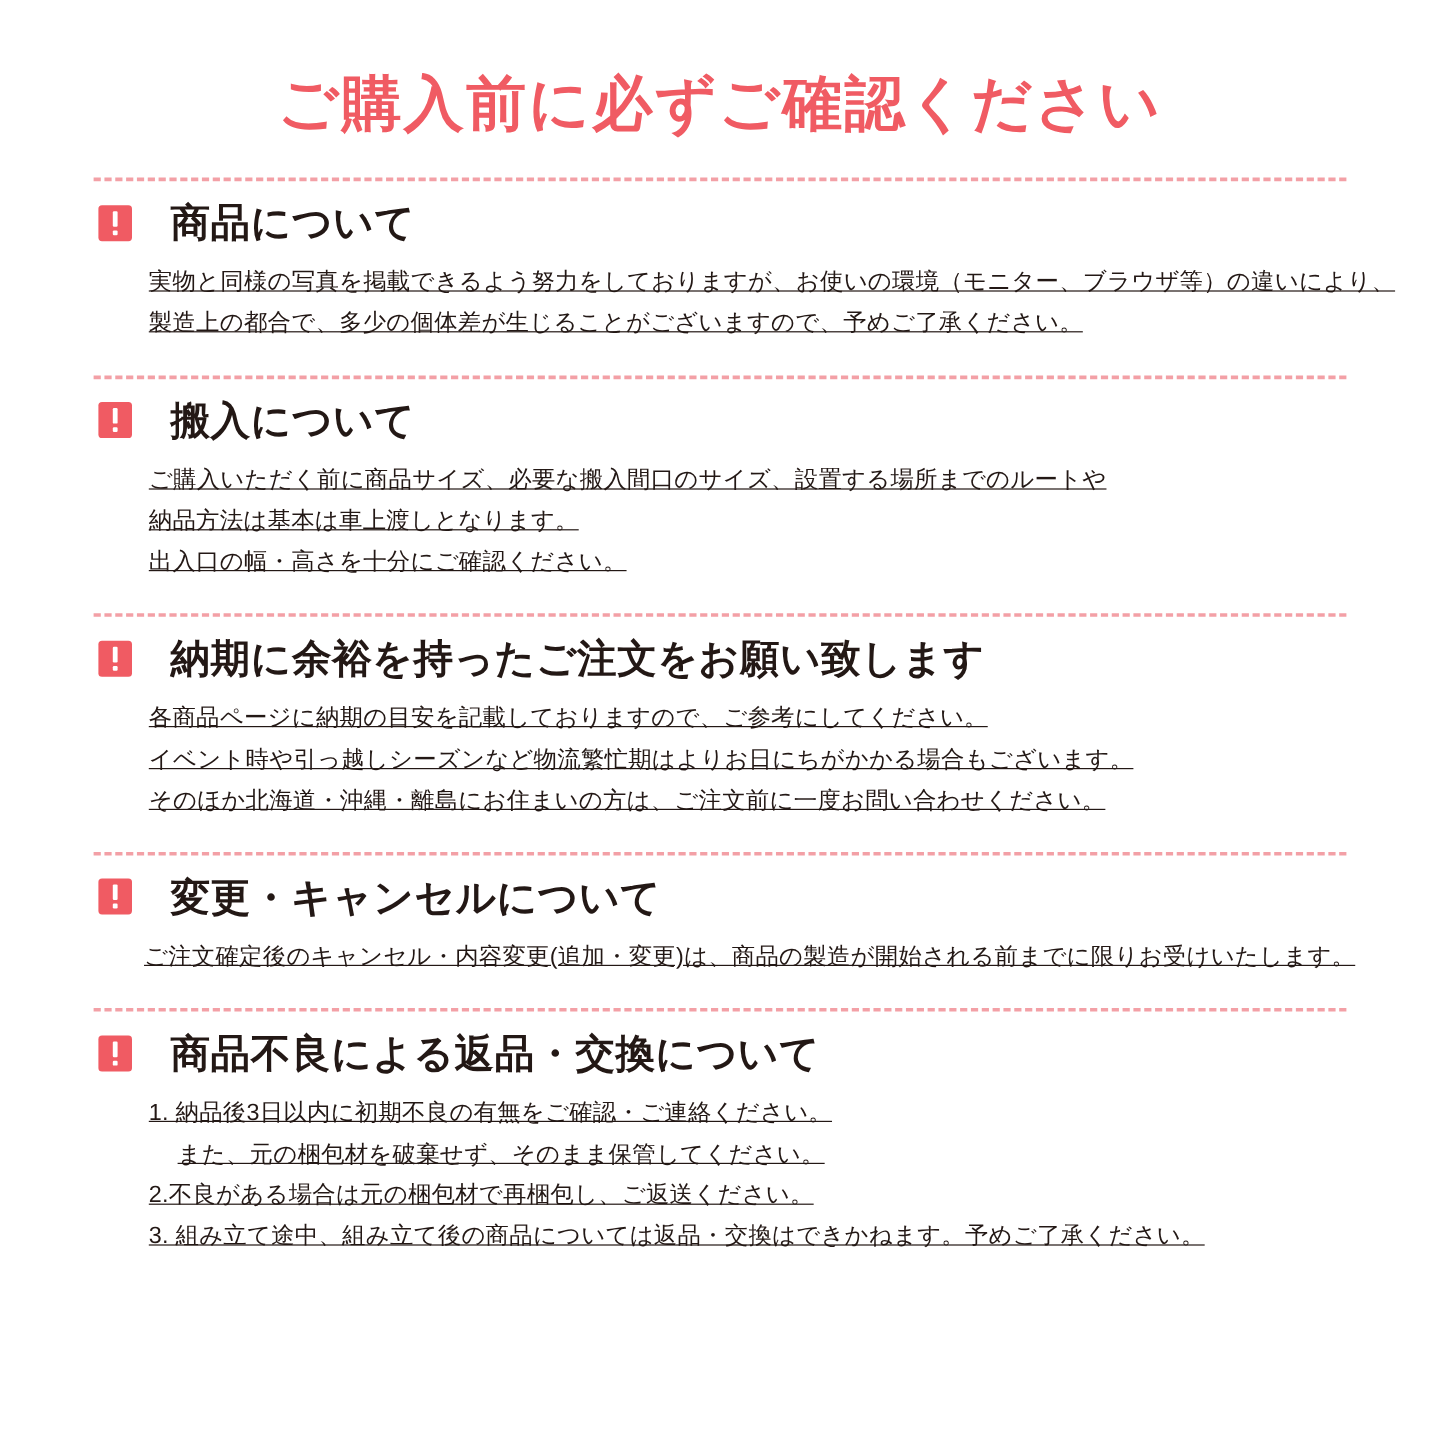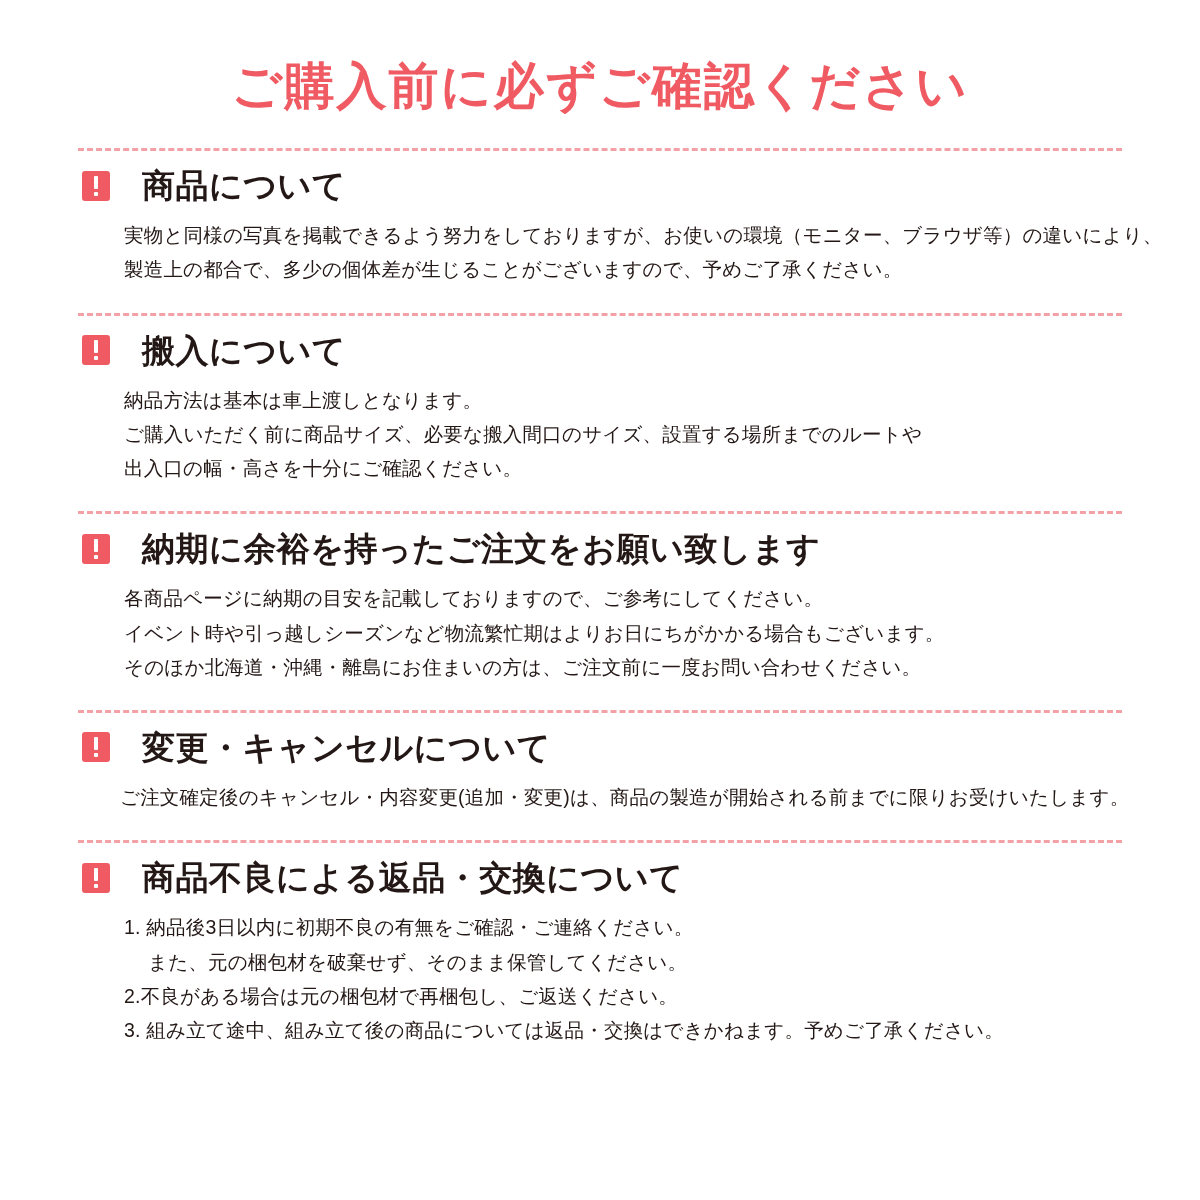--- a/index.html
+++ b/index.html
@@ -86,20 +86,21 @@
   .sec-body {
     margin-top: 12px;
     padding-left: 46px;
   }
   .line {
     font-size: 19.5px;
     line-height: 1.75;
     color: #231815;
     letter-spacing: 0.2px;
     white-space: nowrap;
+    text-decoration: underline;
   }
   .line.indent {
     padding-left: 24px;
   }
   .sec-body.tight {
     padding-left: 42px;
   }
 </style>
 </head>
 <body>
@@ -122,22 +123,22 @@
   </div>
 
   <div class="divider"></div>
 
   <div class="section">
     <div class="sec-head">
       <span class="excl"></span>
       <span class="sec-title">搬入について</span>
     </div>
     <div class="sec-body">
+      <div class="line">ご購入いただく前に商品サイズ、必要な搬入間口のサイズ、設置する場所までのルートや</div>
       <div class="line">納品方法は基本は車上渡しとなります。</div>
-      <div class="line">ご購入いただく前に商品サイズ、必要な搬入間口のサイズ、設置する場所までのルートや</div>
       <div class="line">出入口の幅・高さを十分にご確認ください。</div>
     </div>
   </div>
 
   <div class="divider"></div>
 
   <div class="section">
     <div class="sec-head">
       <span class="excl"></span>
       <span class="sec-title">納期に余裕を持ったご注文をお願い致します</span>

